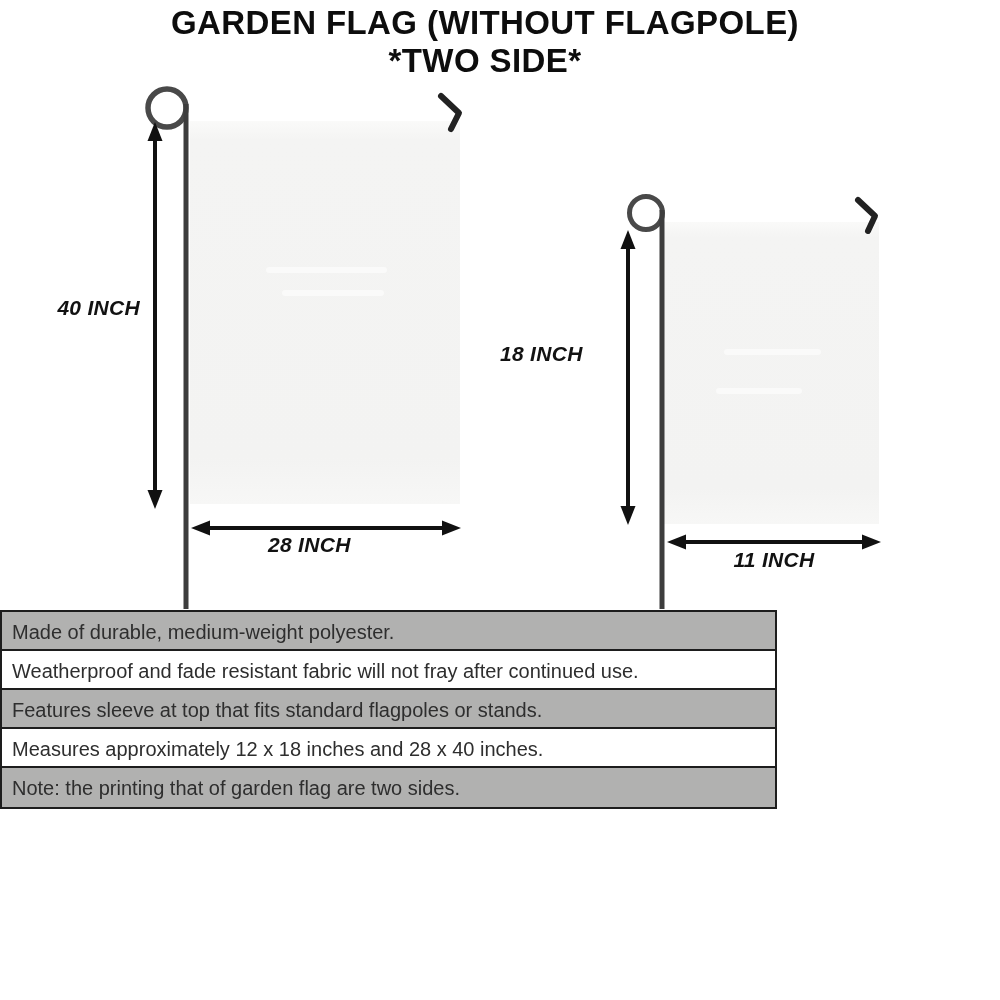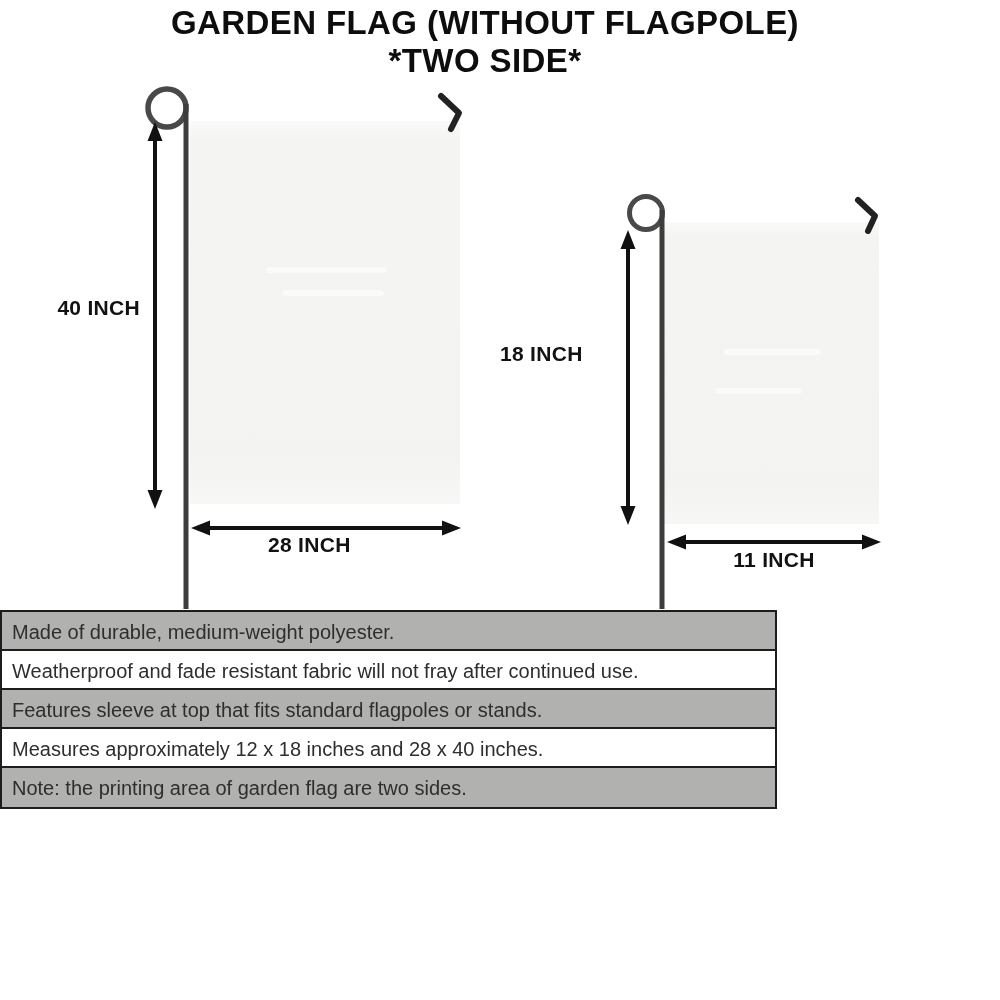--- a/index.html
+++ b/index.html
@@ -45,20 +45,21 @@
   svg.overlay { position: absolute; left: 0; top: 0; }
 
   
   .dim-label {
     position: absolute;
     font-weight: 700;
     font-size: 21px;
     color: #121212;
     letter-spacing: 0.3px;
     white-space: nowrap;
+    font-style: italic;
   }
   .lbl-40 { left: 30px;  top: 296px; width: 110px; text-align: right; }
   .lbl-28 { left: 268px; top: 533px; width: 142px; }
   .lbl-18 { left: 500px; top: 342px; width: 113px; text-align: left; }
   .lbl-12 { left: 703px; top: 548px; width: 142px; text-align: center; }
 
   
   .spec-table {
     position: absolute;
     left: 0;
@@ -152,17 +153,17 @@
     <div class="spec-row">
       <span>Weatherproof and fade resistant fabric will not fray after continued use.</span>
     </div>
     <div class="spec-row shaded">
       <span>Features sleeve at top that fits standard flagpoles or stands.</span>
     </div>
     <div class="spec-row">
       <span>Measures approximately 12 x 18 inches and 28 x 40 inches.</span>
     </div>
     <div class="spec-row shaded">
-      <span>Note: the printing area of garden flag are two sides.</span>
+      <span>Note: the printing that of garden flag are two sides.</span>
     </div>
   </div>
 
 </div>
 
 </body></html>

